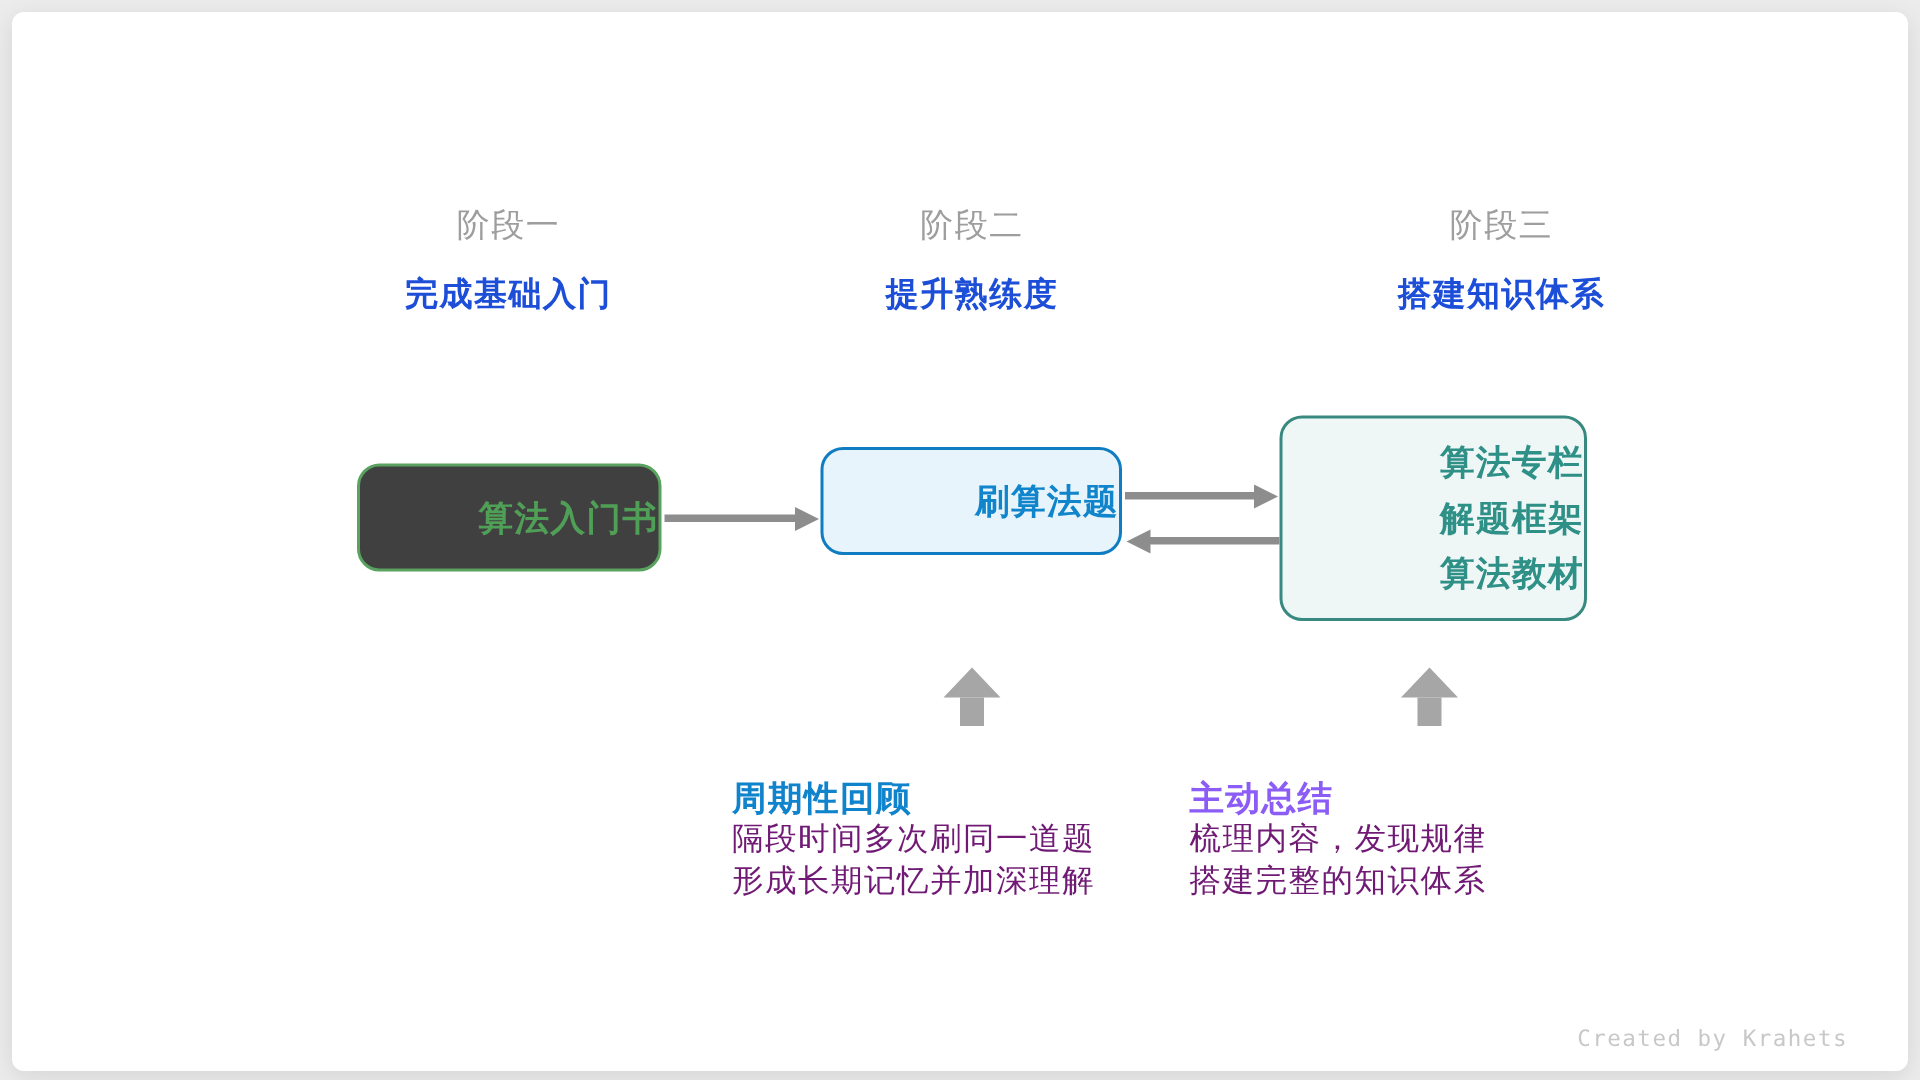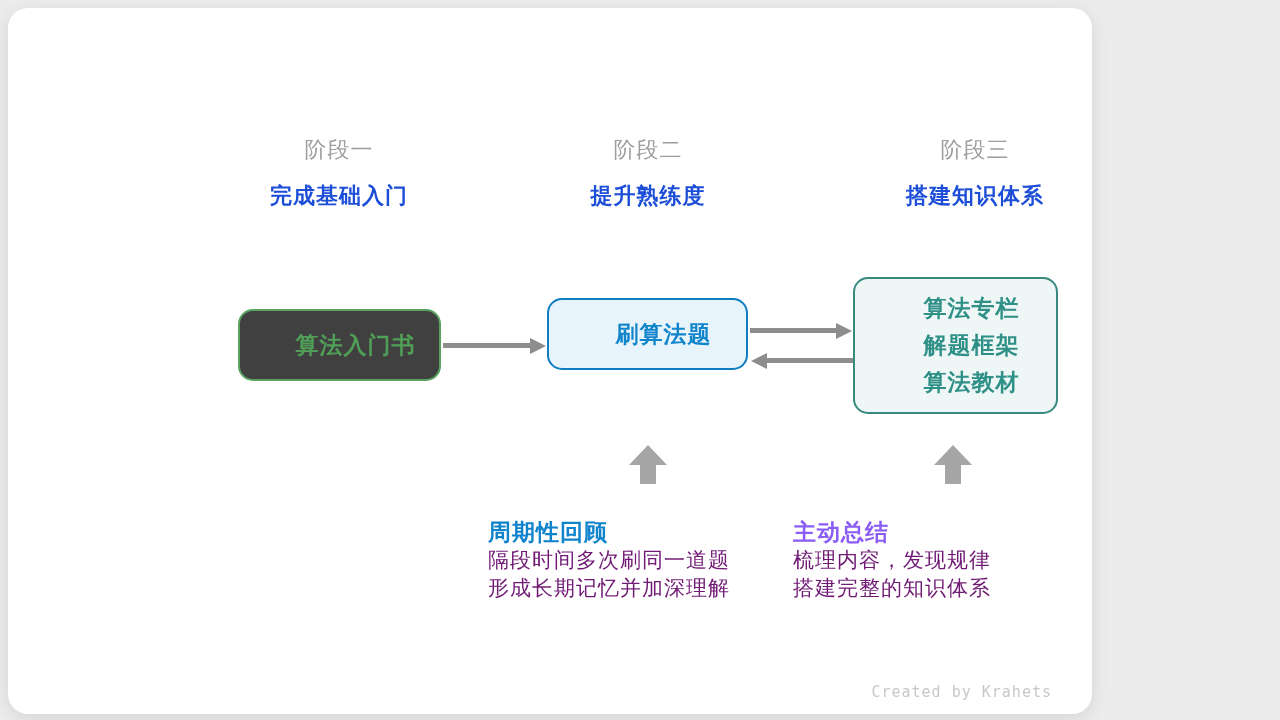--- a/index.html
+++ b/index.html
@@ -6,56 +6,56 @@
   html, body { width: 1280px; height: 720px; }
   body {
     font-family: "Liberation Sans", sans-serif;
     background: #ececec;
     position: relative;
     overflow: hidden;
   }
   .card {
     position: absolute;
     left: 8px; top: 8px;
-    width: 1084px; height: 706px;
+    width: 1264px; height: 706px;
     background: #ffffff;
-    border-radius: 20px;
+    border-radius: 8px;
     box-shadow: 0 4px 18px rgba(0,0,0,0.10);
   }
   
   .stage {
     position: absolute;
     width: 260px;
     top: 128px;
     text-align: center;
   }
   .stage-1 { left: 201px; }
   .stage-2 { left: 510px; }
-  .stage-3 { left: 837px; }
+  .stage-3 { left: 863px; }
   .stage-label {
     font-size: 22px;
     line-height: 28px;
     color: #9e9e9e;
     letter-spacing: 1px;
   }
   .stage-subtitle {
     margin-top: 18px;
     font-size: 22px;
     line-height: 28px;
     font-weight: bold;
     color: #1d4ed8;
     letter-spacing: 1px;
   }
   
   .node {
     position: absolute;
     border-radius: 15px;
     display: flex;
     flex-direction: column;
-    align-items: center;
+    align-items: flex-end;
     justify-content: center;
     text-align: center;
     font-weight: bold;
     font-size: 23px;
     letter-spacing: 1px;
     padding-left: 32px;
   }
   .node-green {
     left: 230px; top: 301px; width: 203px; height: 72px;
     background: #404040;

